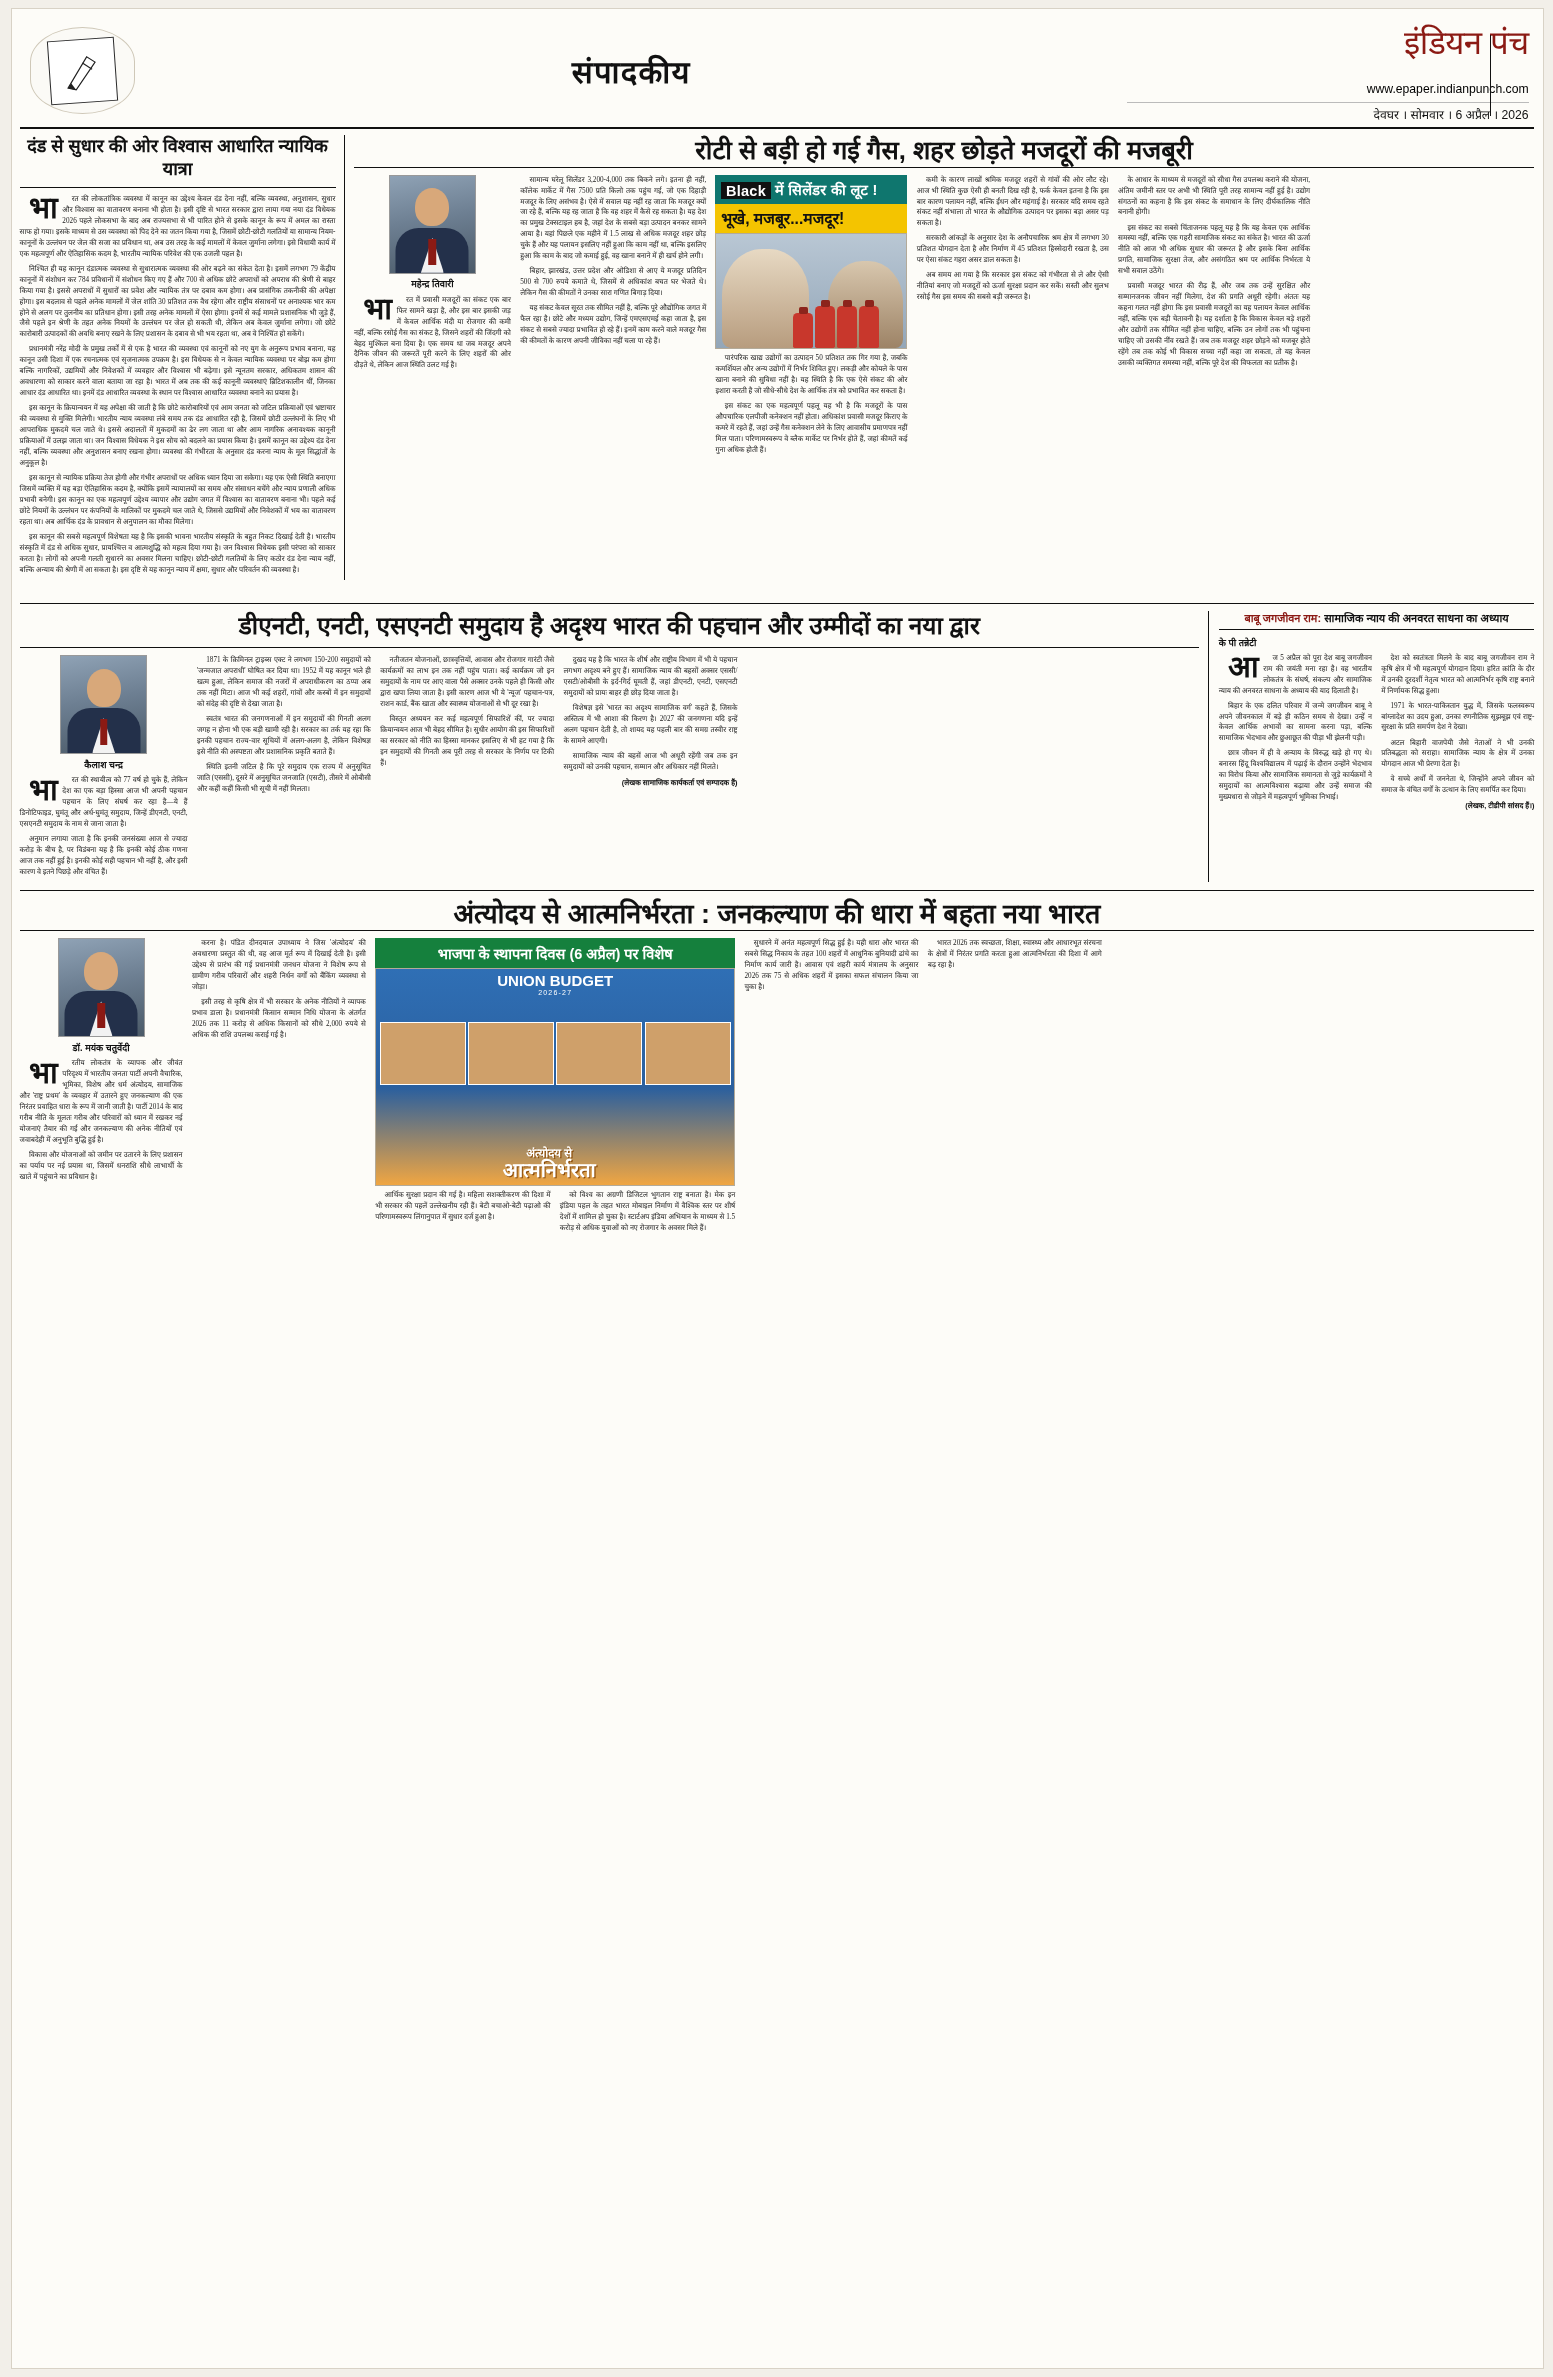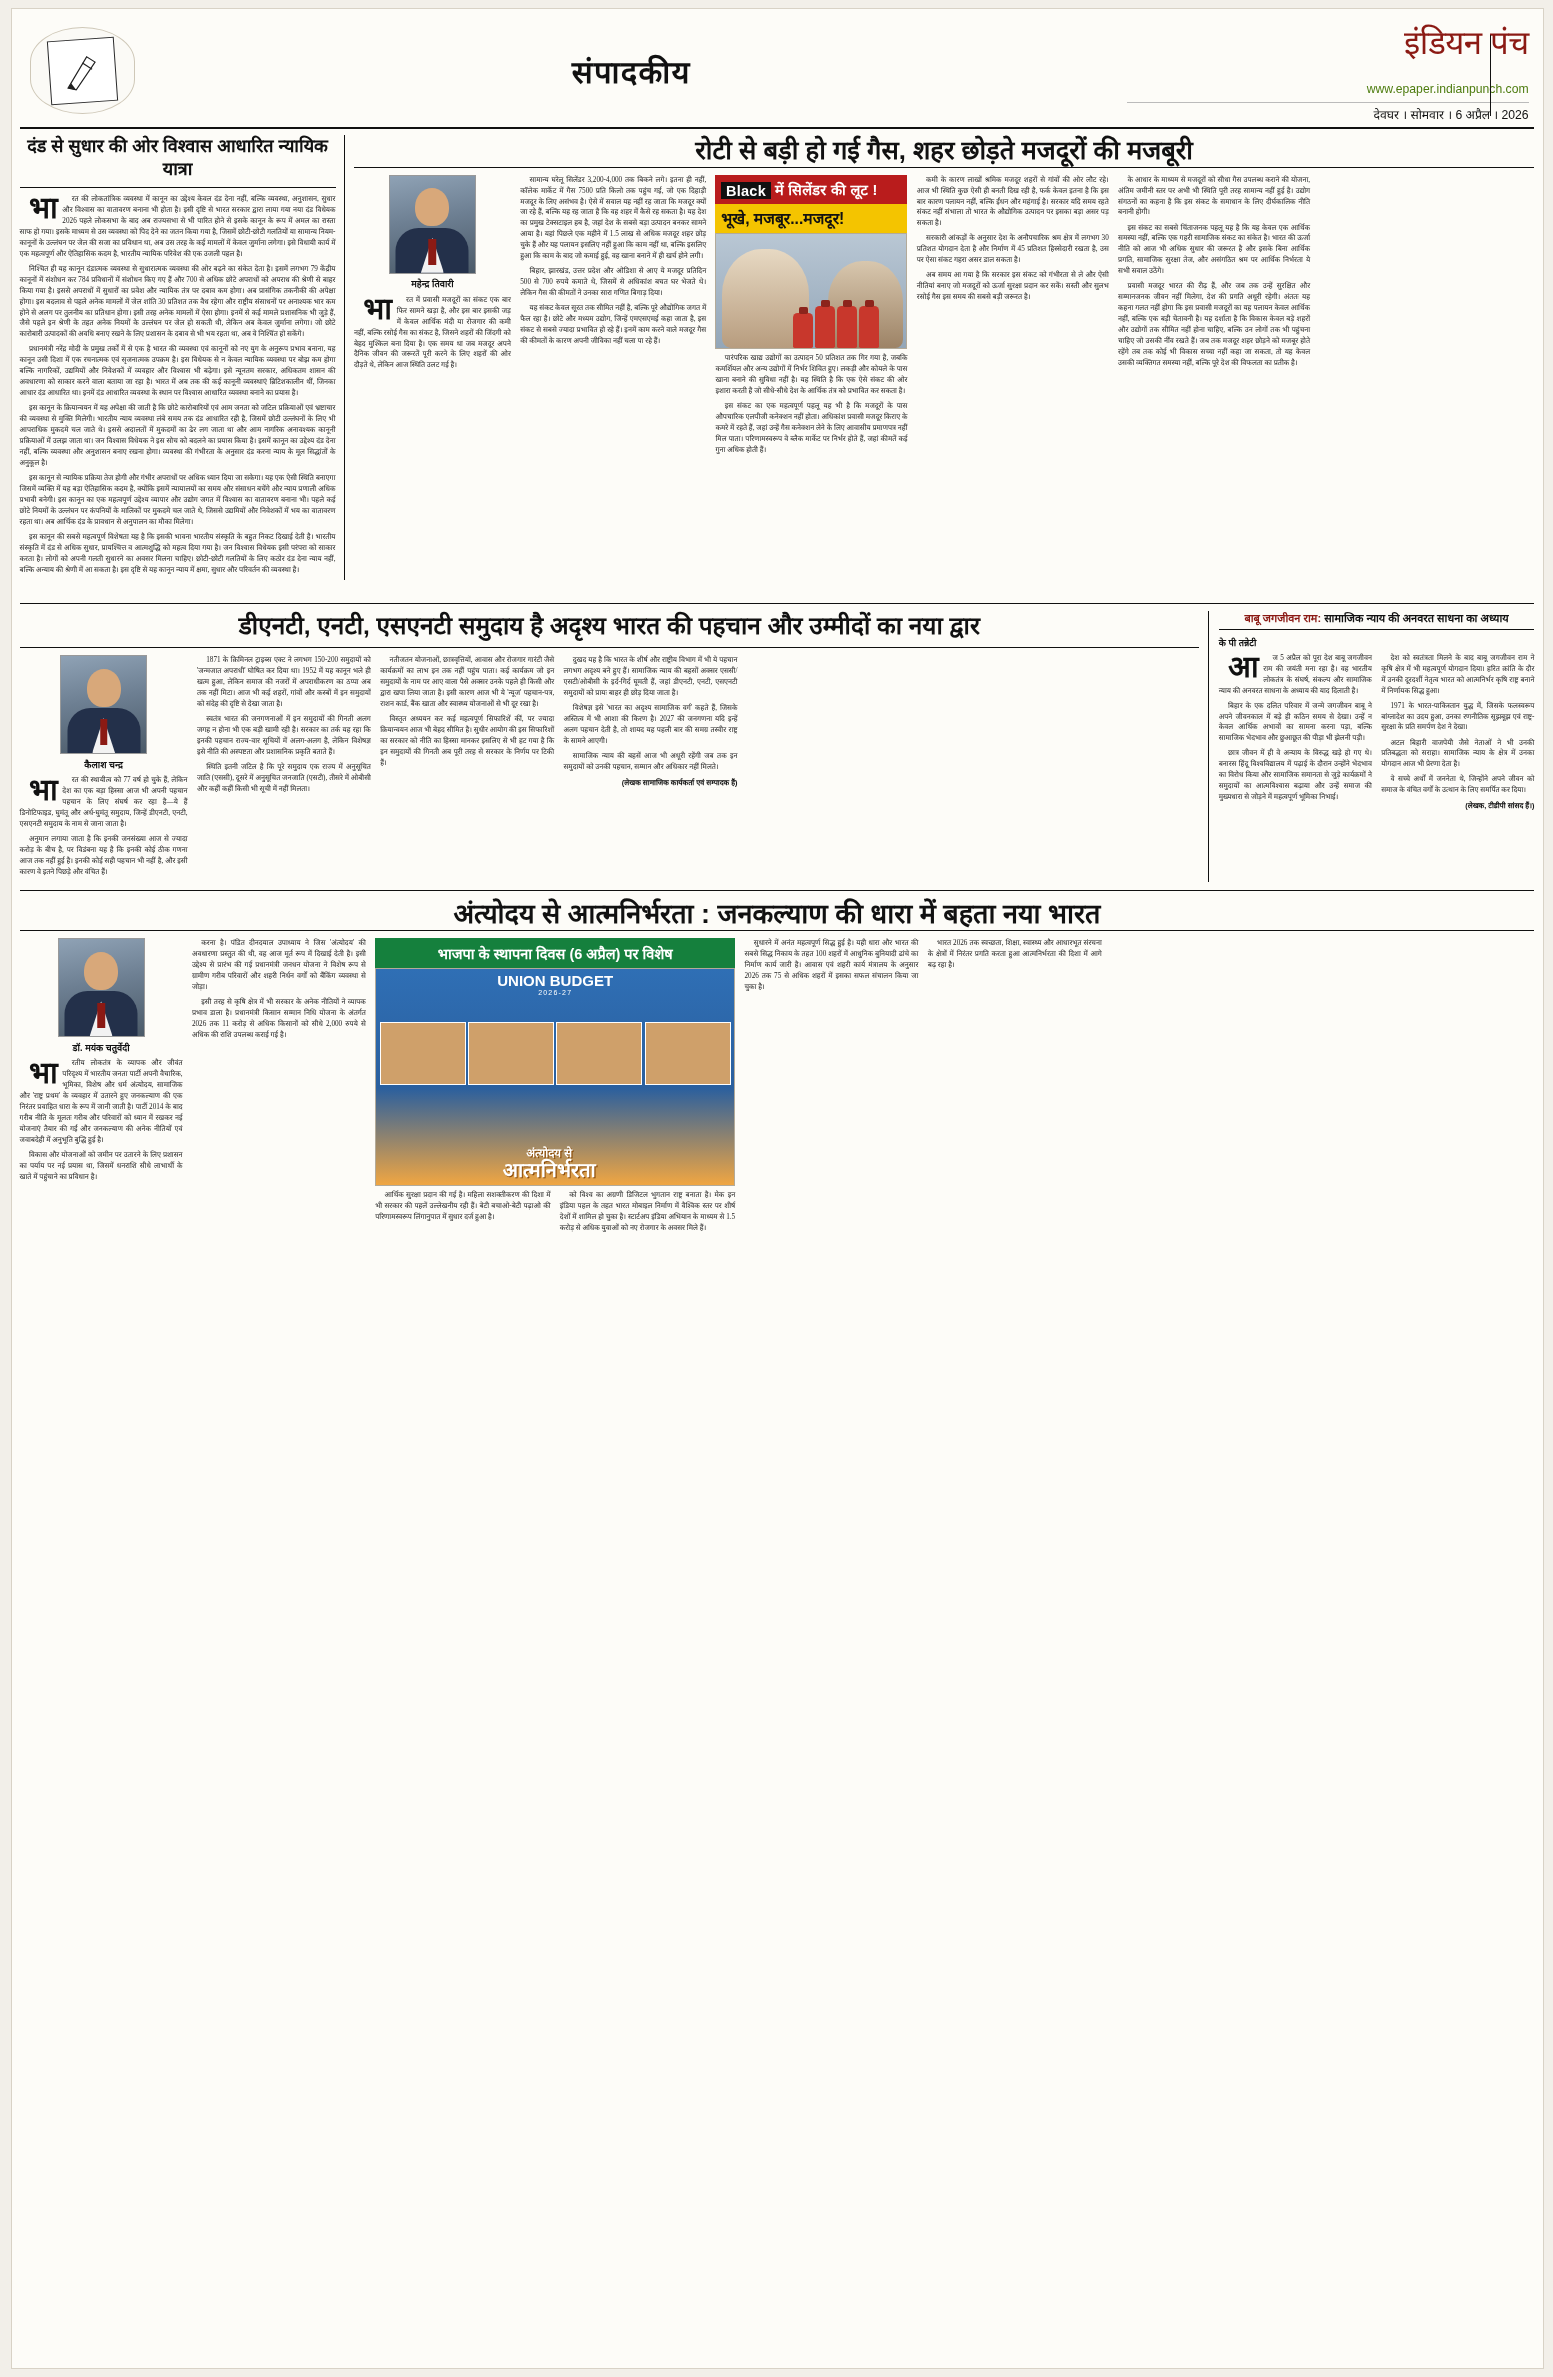--- a/index.html
+++ b/index.html
@@ -62,21 +62,21 @@
   .brand {
     font-family: "Liberation Sans", sans-serif;
     font-weight: normal;
     font-size: 33px;
     color: #8b1a14;
     letter-spacing: -0.6px;
   }
   .brand-url {
     font-family: "Liberation Sans", sans-serif;
     font-size: 12.2px;
-    color: #4d7c0f;
+    color: #000000;
     margin-top: 18px;
   }
   .brand-date {
     font-family: "Liberation Sans", sans-serif;
     font-size: 12.2px;
     color: #111;
     margin-top: 5.8px;
     border-top: 0.6px solid #bbb;
     padding-top: 3.5px;
   }
@@ -176,21 +176,21 @@
   .sec1-c2 { width: 186px; }
   .sec1-c3 { width: 192px; }
   .sec1-c4 { width: 192px; }
   .sec1-c5 { width: 192px; }
 
   .promo {
     width: 100%;
     margin-bottom: 4.6px;
   }
   .promo-band {
-    background: #b91c1c;
+    background: #0f766e;
     color: #fff;
     font-family: "Liberation Sans", sans-serif;
     font-weight: bold;
     font-size: 14.5px;
     padding: 4.6px 5.8px;
     letter-spacing: 0.3px;
   }
   .promo-band .black { background:#111; color:#fff; padding:0.6px 4.6px; }
   .promo-band2 {
     background: #f4c400;

